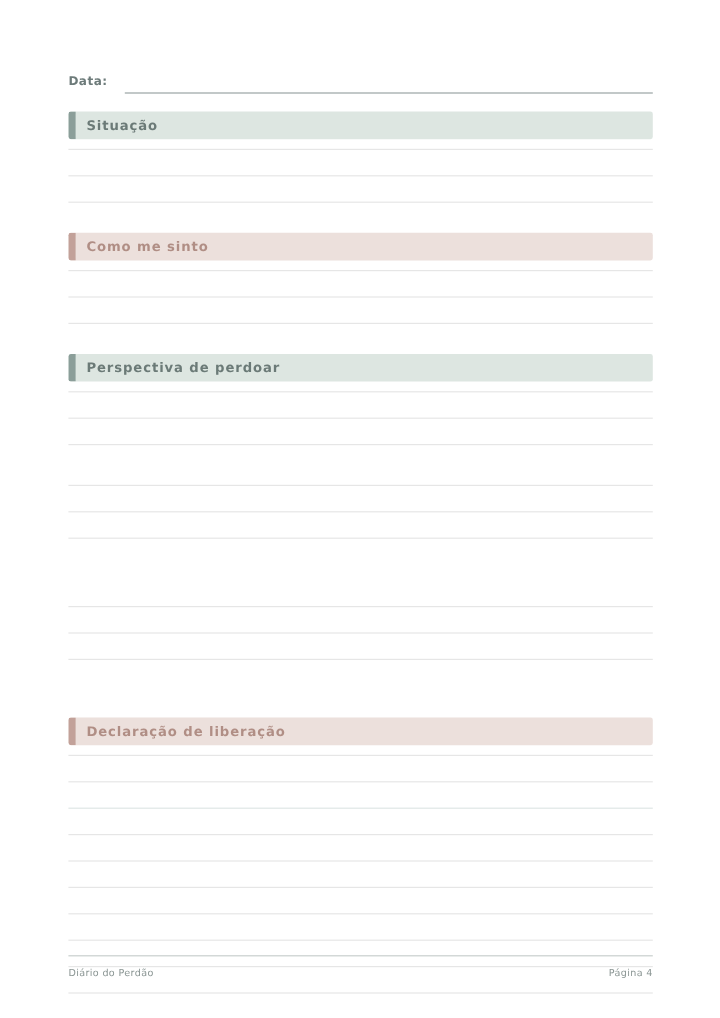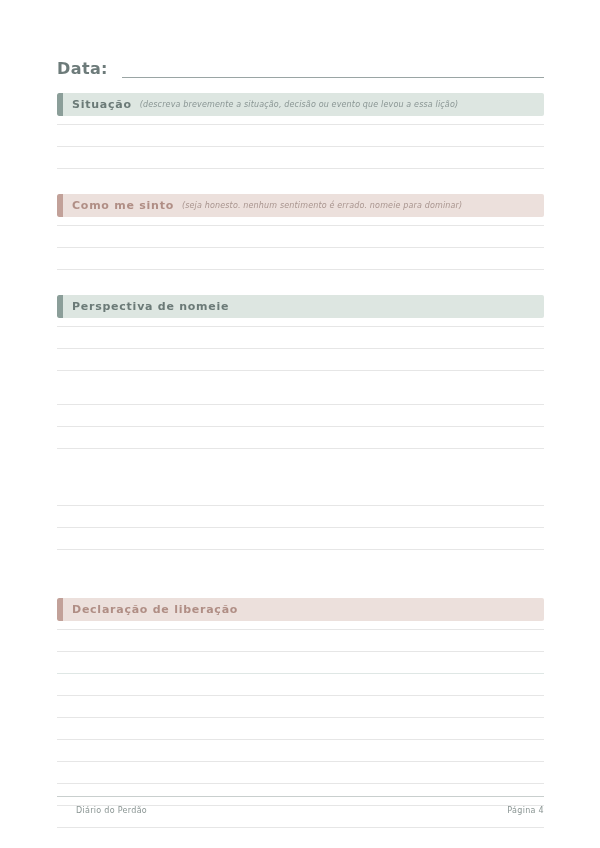--- a/index.html
+++ b/index.html
@@ -32,21 +32,21 @@
   .date-row {
     position: absolute;
     left: 0;
     top: 58px;
     width: 487px;
     height: 20px;
     display: flex;
     align-items: flex-end;
   }
   .date-label {
-    font-size: 16px;
+    font-size: 10px;
     font-weight: bold;
     color: #6d7b7a;
     letter-spacing: 0.4px;
     line-height: 14px;
     padding-bottom: 2px;
     white-space: nowrap;
   }
   .date-line {
     flex: 1;
     margin-left: 14px;
@@ -136,63 +136,60 @@
     width: 487px;
     display: flex;
     justify-content: space-between;
     align-items: center;
   }
   .footer-text {
     font-size: 8px;
     color: #8a9593;
     letter-spacing: 0.3px;
     white-space: nowrap;
-    margin-left: 19px;
   }
 </style>
 </head>
 <body>
 
 <div class="page">
   <div class="content">
 
     <div class="date-row">
       <span class="date-label">Data:</span>
       <span class="date-line"></span>
     </div>
 
     <div id="sections-host">
         <div class="section theme-sage" style="top: 93px;">
           <div class="band">
             <span class="accent"></span>
             <span class="band-title">Situação</span>
-            <span class="band-hint">(descreva brevemente a situação, decisão ou evento que levou a essa lição)</span>
           </div>
           <div class="lines" style="height: 66px;">
             <div class="wline" style="top: 8px;"></div>
             <div class="wline" style="top: 30px;"></div>
             <div class="wline" style="top: 52px;"></div>
           </div>
         </div>
         <div class="section theme-rose" style="top: 194px;">
           <div class="band">
             <span class="accent"></span>
             <span class="band-title">Como me sinto</span>
-            <span class="band-hint">(seja honesto. nenhum sentimento é errado. nomeie para dominar)</span>
           </div>
           <div class="lines" style="height: 66px;">
             <div class="wline" style="top: 8px;"></div>
             <div class="wline" style="top: 30px;"></div>
             <div class="wline" style="top: 52px;"></div>
           </div>
         </div>
         <div class="section theme-sage" style="top: 295px;">
           <div class="band">
             <span class="accent"></span>
-            <span class="band-title">Perspectiva de nomeie</span>
+            <span class="band-title">Perspectiva de perdoar</span>
           </div>
           <div class="lines" style="height: 66px;">
             <div class="wline" style="top: 8px;"></div>
             <div class="wline" style="top: 30px;"></div>
             <div class="wline" style="top: 52px;"></div>
           </div>
         </div>
         <div class="section theme-rose" style="top: 396px;">
           <div class="lines" style="height: 66px;">
             <div class="wline" style="top: 8px;"></div>

